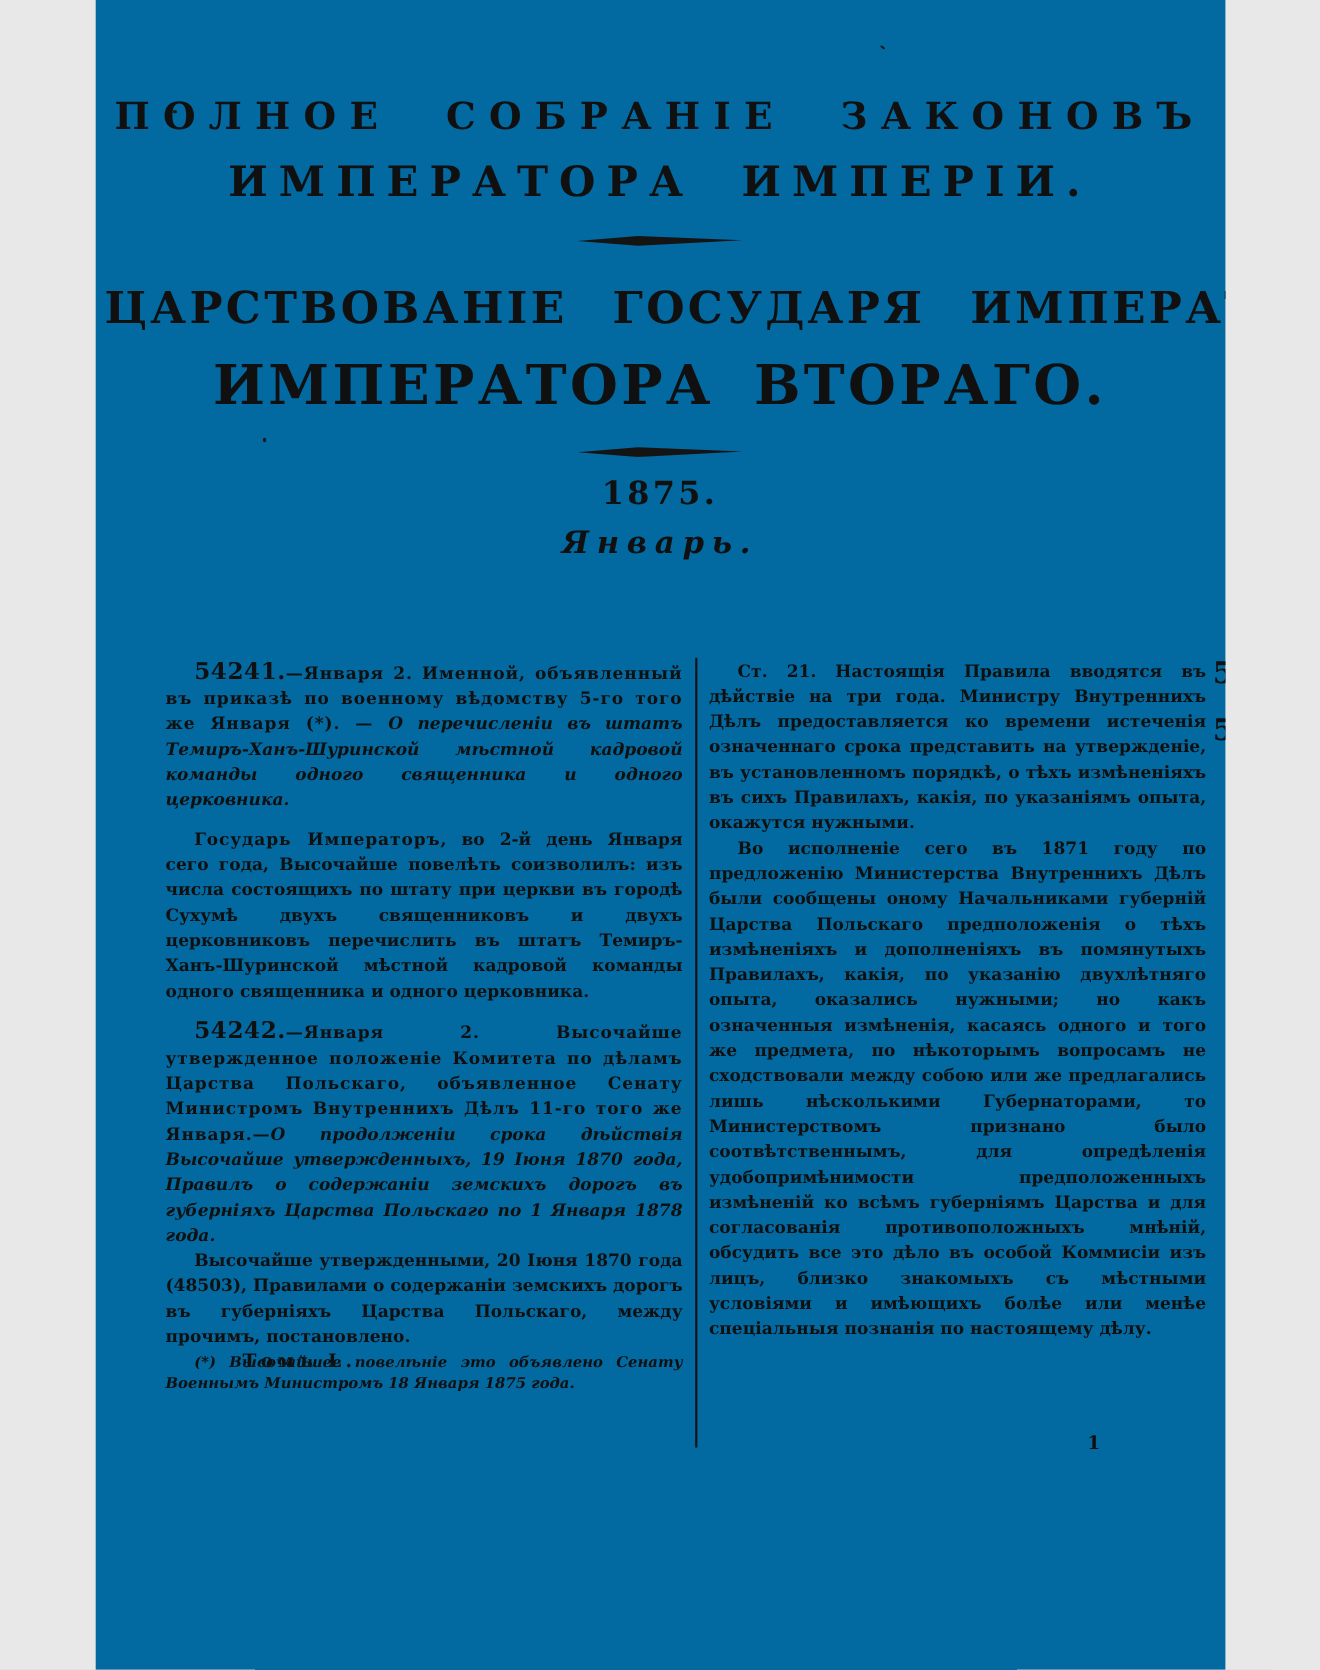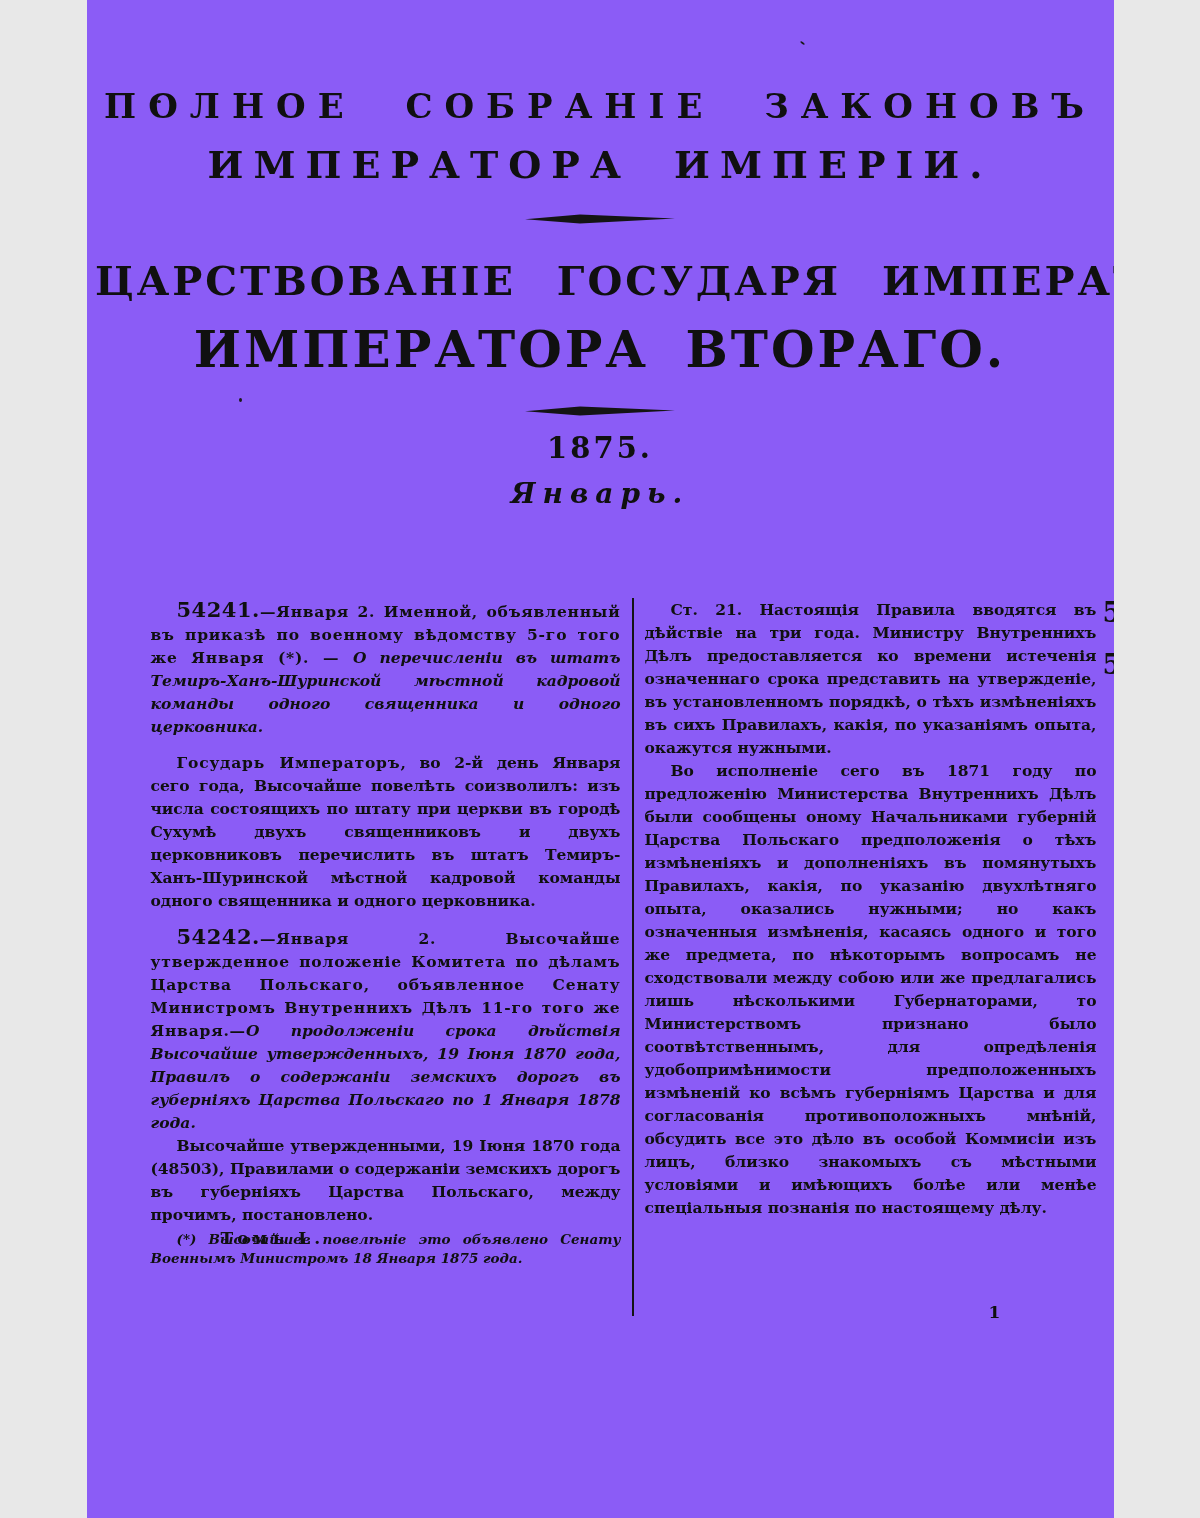--- a/index.html
+++ b/index.html
@@ -1,21 +1,21 @@
 <!DOCTYPE html>
 <html><head>
 <meta charset="utf-8">
 <style>
   html, body { margin: 0; padding: 0; background: #e8e8e8; }
   .page {
     position: relative;
     width: 1027px;
     height: 1518px;
     margin: 0 auto;
-    background: #8b5cf6;
+    background: #0369a1;
     color: #101010;
     font-family: "DejaVu Serif", serif;
     overflow: hidden;
   }
   
   .header { width: 1010px; margin: 0 auto; padding-top: 86px; text-align: center; }
   .title1 {
     font-size: 34px; font-weight: bold;
     letter-spacing: 12px; word-spacing: 26px;
     white-space: nowrap;
@@ -121,21 +121,21 @@
     <div class="year">1875.</div>
     <div class="month">Январь.</div>
   </div>
 
   <div class="columns">
     <div class="col">
       <div>
           <p><span class="num">54241.</span><span class="sp">—Января 2. Именной, объявленный въ приказѣ по военному вѣдомству 5-го того же Января (*). — </span><span class="it">О перечисленіи въ штатъ Темиръ-Ханъ-Шуринской мѣстной кадровой команды одного священника и одного церковника.</span></p>
           <p class="gap-top"><span class="sp">Государь Императоръ</span><span>, во 2-й день Января сего года, Высочайше повелѣть соизволилъ: изъ числа состоящихъ по штату при церкви въ городѣ Сухумѣ двухъ священниковъ и двухъ церковниковъ перечислить въ штатъ Темиръ-Ханъ-Шуринской мѣстной кадровой команды одного священника и одного церковника.</span></p>
           <p class="gap-top"><span class="num">54242.</span><span class="sp">—Января 2. Высочайше утвержденное положеніе Комитета по дѣламъ Царства Польскаго, объявленное Сенату Министромъ Внутреннихъ Дѣлъ 11-го того же Января.—</span><span class="it">О продолженіи срока дѣйствія Высочайше утвержденныхъ, 19 Іюня 1870 года, Правилъ о содержаніи земскихъ дорогъ въ губерніяхъ Царства Польскаго по 1 Января 1878 года.</span></p>
-          <p><span>Высочайше утвержденными, 19 Іюня 1870 года (48503), Правилами о содержаніи земскихъ дорогъ въ губерніяхъ Царства Польскаго, между прочимъ, постановлено.</span></p>
+          <p><span>Высочайше утвержденными, 20 Іюня 1870 года (48503), Правилами о содержаніи земскихъ дорогъ въ губерніяхъ Царства Польскаго, между прочимъ, постановлено.</span></p>
         </div>
       <div>
           <p class="fnote"><span>(*) Высочайшее повелѣніе это объявлено Сенату Военнымъ Министромъ 18 Января 1875 года.</span></p>
         </div>
     </div>
     <div class="rule-cell">
       <div class="vrule"></div>
     </div>
     <div class="col">
       <div>

